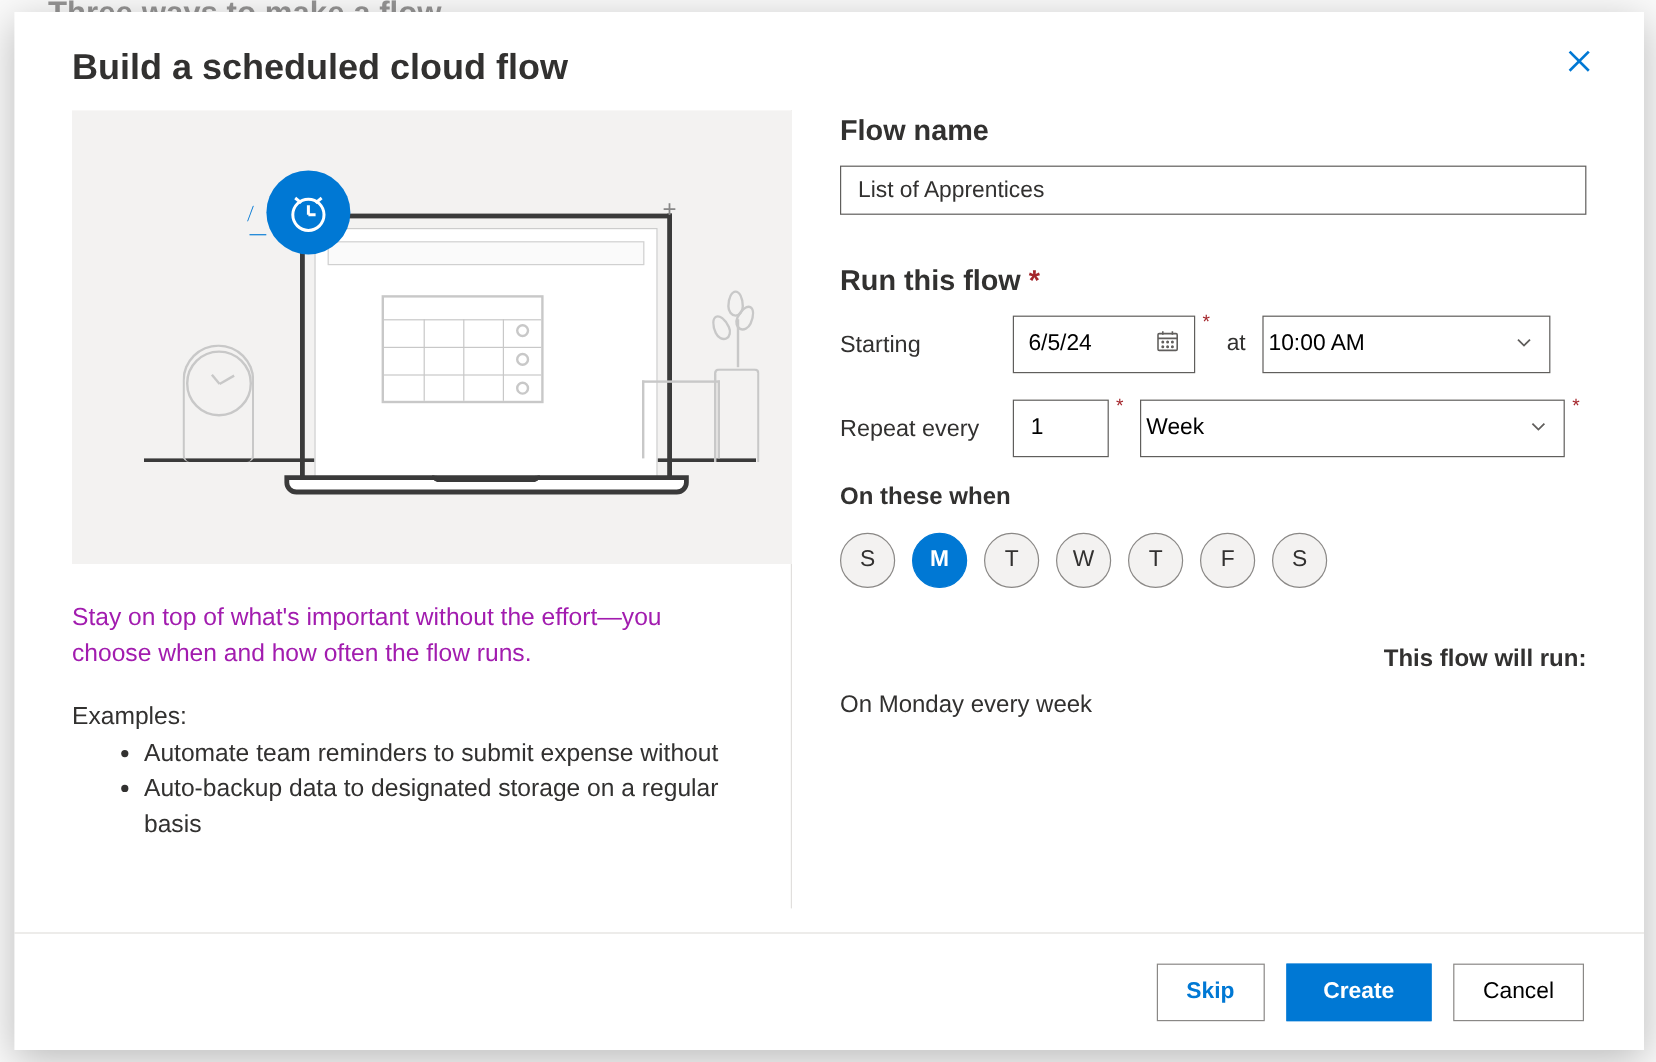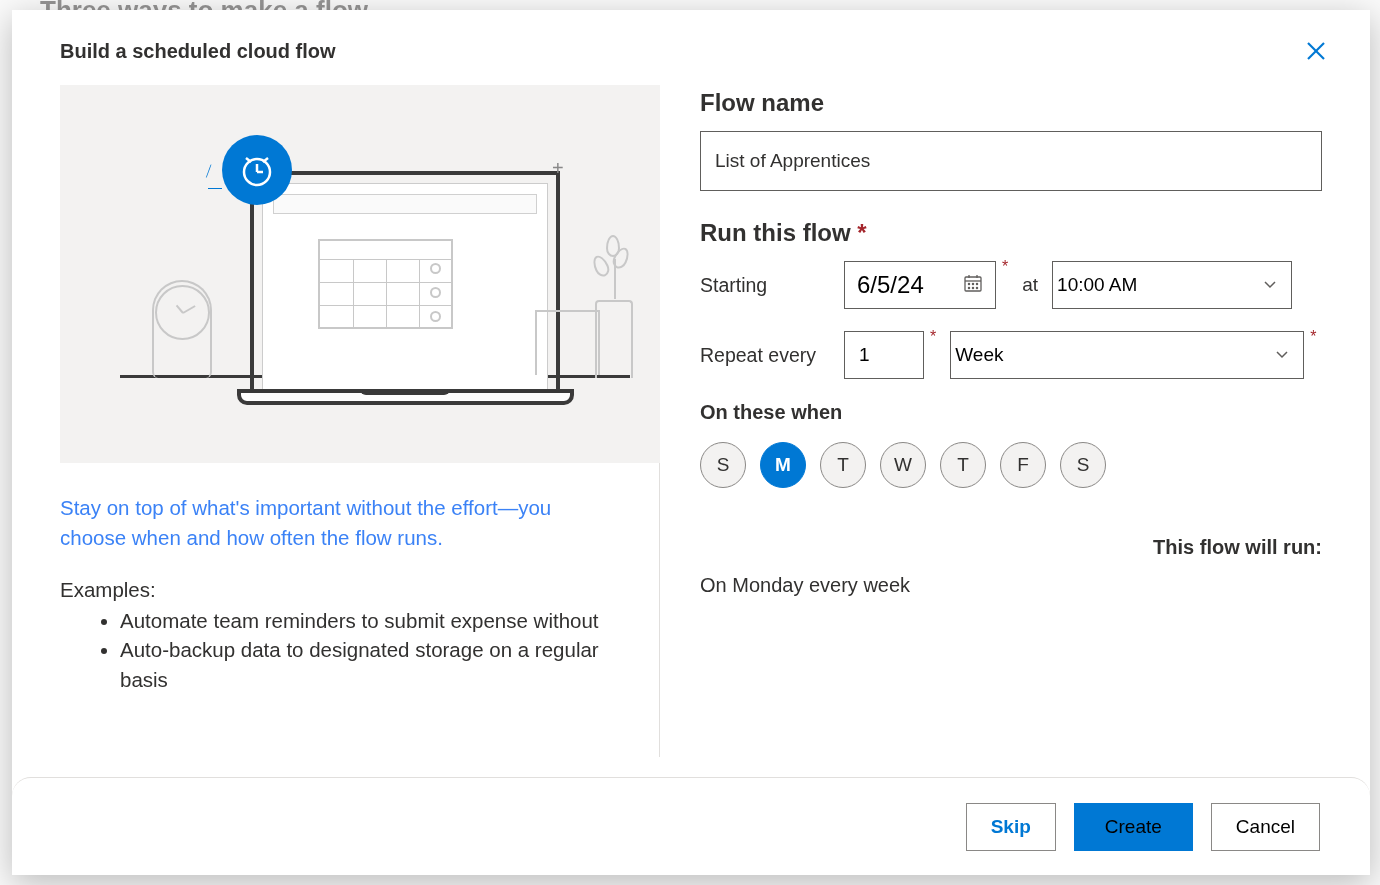--- a/index.html
+++ b/index.html
@@ -36,21 +36,21 @@
     display: flex;
     flex-direction: column;
   }
   .modal-header {
     display: flex;
     justify-content: space-between;
     align-items: flex-start;
     padding: 30px 48px 18px 48px;
   }
   .modal-title {
-    font-size: 20px;
+    font-size: 30px;
     font-weight: 600;
     color: #323130;
   }
   .close-btn {
     width: 32px;
     height: 32px;
     display: flex;
     align-items: center;
     justify-content: center;
     cursor: pointer;
@@ -224,21 +224,21 @@
     background: #c8c8c8;
   }
   .illu-leaf {
     position: absolute;
     width: 14px; height: 22px;
     border: 2px solid #c8c8c8;
     border-radius: 50% 50% 50% 50% / 60% 60% 40% 40%;
   }
   .desc-text {
     font-size: 20.5px;
-    color: #3b82f6;
+    color: #a21caf;
     line-height: 1.48;
     margin-bottom: 24px;
   }
   .examples-label {
     font-size: 20.5px;
     color: #323130;
     margin-bottom: 4px;
   }
   .examples-list {
     list-style: disc;
@@ -256,26 +256,26 @@
   .field-label {
     font-size: 24px;
     font-weight: 600;
     color: #323130;
     margin-bottom: 14px;
     display: block;
   }
   .req { color: #a4262c; }
   .text-input {
     width: 100%;
-    height: 60px;
+    height: 41px;
     border: 1px solid #605e5c;
     padding: 0 14px;
     font-size: 19px;
     color: #323130;
-    margin-bottom: 28px;
+    margin-bottom: 42px;
     font-family: inherit;
   }
   .row {
     display: flex;
     align-items: center;
     gap: 14px;
     margin-bottom: 22px;
   }
   .row-label {
     font-size: 19.5px;
@@ -286,21 +286,21 @@
     font-size: 19px;
     color: #323130;
   }
   .date-box {
     position: relative;
     width: 152px; height: 48px;
     border: 1px solid #605e5c;
     display: flex;
     align-items: center;
     padding: 0 12px;
-    font-size: 24px;
+    font-size: 19px;
   }
   .date-box .cal-icon {
     margin-left: auto;
   }
   .select-box {
     position: relative;
     height: 48px;
     border: 1px solid #605e5c;
     display: flex;
     align-items: center;
@@ -368,36 +368,35 @@
   }
   .run-summary .head { font-weight: 700; text-align: right; }
   .modal-footer {
     height: 98px;
     border-top: 1px solid #e1dfdd;
     display: flex;
     justify-content: flex-end;
     align-items: center;
     gap: 18px;
     padding: 0 50px;
-    border-radius: 19px;
   }
   .btn {
     height: 48px;
     padding: 0 24px;
     font-size: 19px;
     border: 1px solid #8a8886;
     background: #fff;
     cursor: pointer;
     font-family: inherit;
   }
   .btn-primary {
     background: #0078d4;
     border-color: #0078d4;
-    color: #000000;
-    font-weight: 400;
+    color: #ffffff;
+    font-weight: 700;
     padding: 0 30px;
   }
   .btn-skip {
     color: #0078d4;
     font-weight: 600;
   }
 </style>
 </head>
 <body>
 

